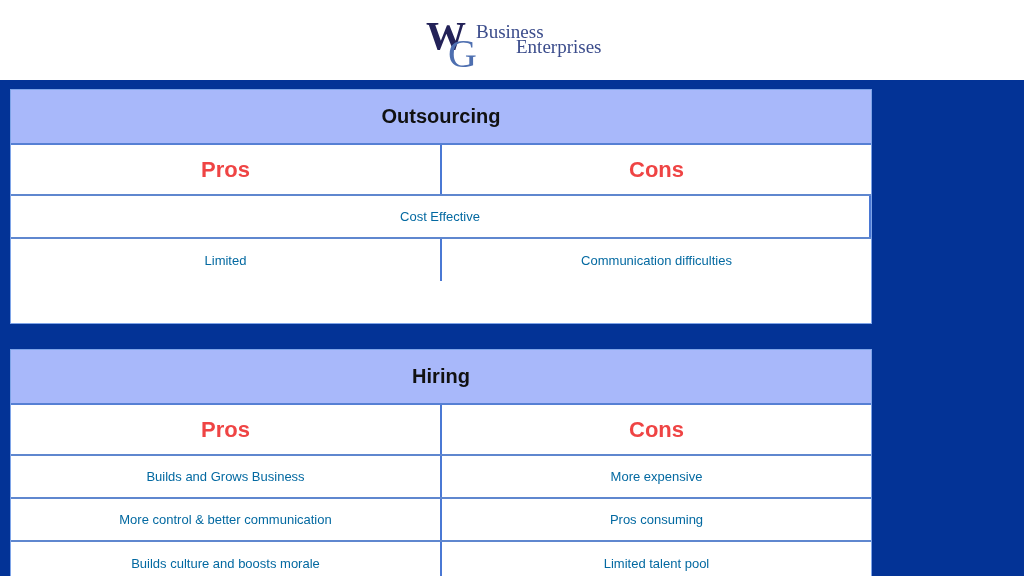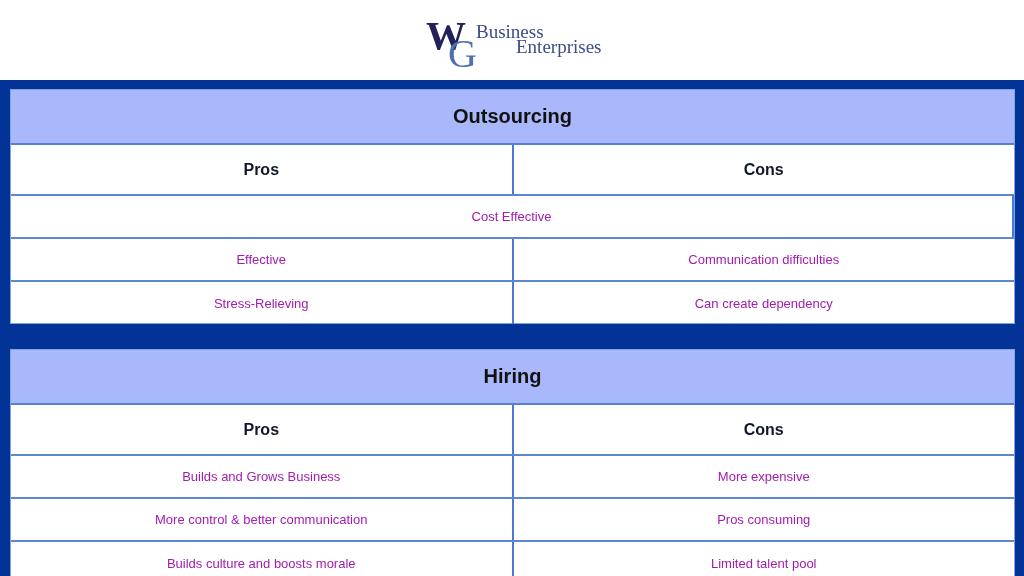--- a/index.html
+++ b/index.html
@@ -30,43 +30,43 @@
       font-family: "Liberation Serif", serif; font-size: 19px;
       color: #3c4d8c; line-height: 19px;
     }
     .logo .word1 { top: 8px; }
     .logo .word2 { top: 23px; margin-left: 40px; }
     .frame {
       position: absolute; left: 0; top: 80px; width: 1024px; height: 496px;
       background: #033396;
     }
     .table {
-      position: absolute; left: 10px; width: 1005px;
+      position: absolute; left: 10px; width: 862px;
       background: #ffffff;
       border: 1px solid #7ea4e8;
     }
     .table.t1 { top: 89px; height: 235px; }
     .table.t2 { top: 349px; height: 236px; }
     .title-row {
       height: 55px; background: #a8b8fa;
       border-bottom: 2px solid #5680d4;
       display: flex; align-items: center; justify-content: center;
       font-size: 20px; font-weight: bold; color: #111111;
     }
     .row {
       display: flex; border-bottom: 2px solid #5f87cf;
     }
     .row:last-child { border-bottom: none; }
     .cell {
       flex: 1; display: flex; align-items: center; justify-content: center;
-      font-size: 13px; color: #a21caf;
+      font-size: 13px; color: #0369a1;
     }
     .cell.left { border-right: 2px solid #4a78d4; }
     .row.head { height: 51px; }
-    .row.head .cell { font-size: 16px; font-weight: bold; color: #0f172a; }
+    .row.head .cell { font-size: 22px; font-weight: bold; color: #ef4444; }
     .row.body { height: 43px; }
     .row.body:last-child { height: 42px; }
   </style>
 </head>
 <body>
 
 <div class="header">
   <div class="logo">
     <span class="mono-w">W</span>
     <span class="mono-g">G</span>
@@ -80,26 +80,22 @@
 <div class="table t1">
   <div class="title-row">Outsourcing</div>
   <div class="row head">
     <div class="cell left">Pros</div>
     <div class="cell">Cons</div>
   </div>
   <div class="row body">
     <div class="cell left">Cost Effective</div>
   </div>
   <div class="row body">
-    <div class="cell left">Effective</div>
+    <div class="cell left">Limited</div>
     <div class="cell">Communication difficulties</div>
-  </div>
-  <div class="row body">
-    <div class="cell left">Stress-Relieving</div>
-    <div class="cell">Can create dependency</div>
   </div>
 </div>
 
 <div class="table t2">
   <div class="title-row">Hiring</div>
   <div class="row head">
     <div class="cell left">Pros</div>
     <div class="cell">Cons</div>
   </div>
   <div class="row body">

